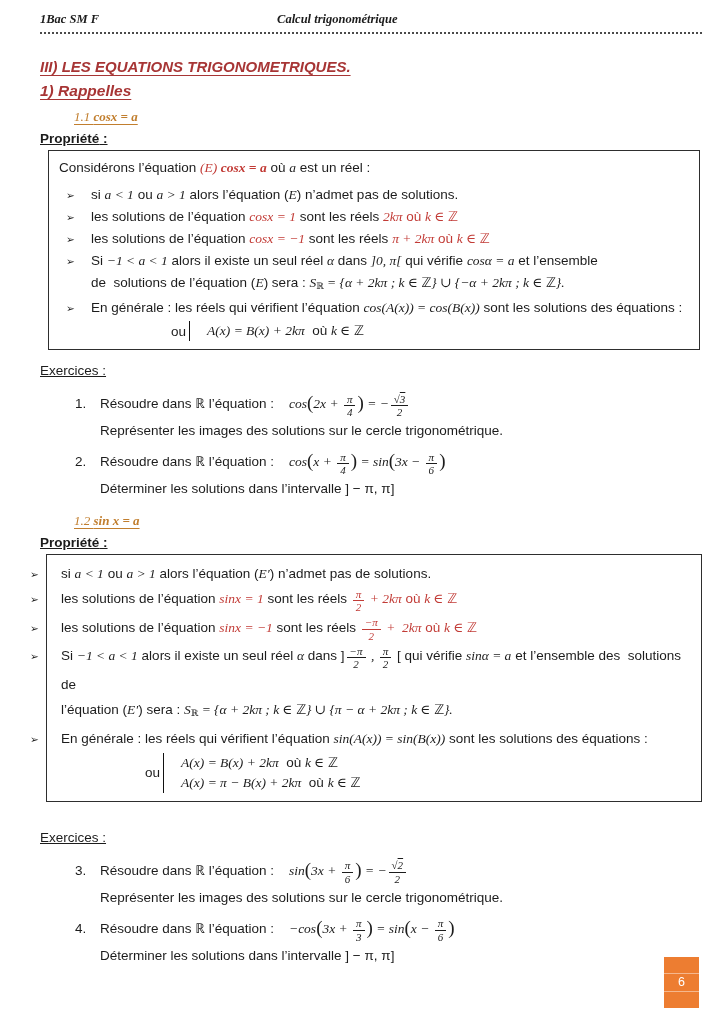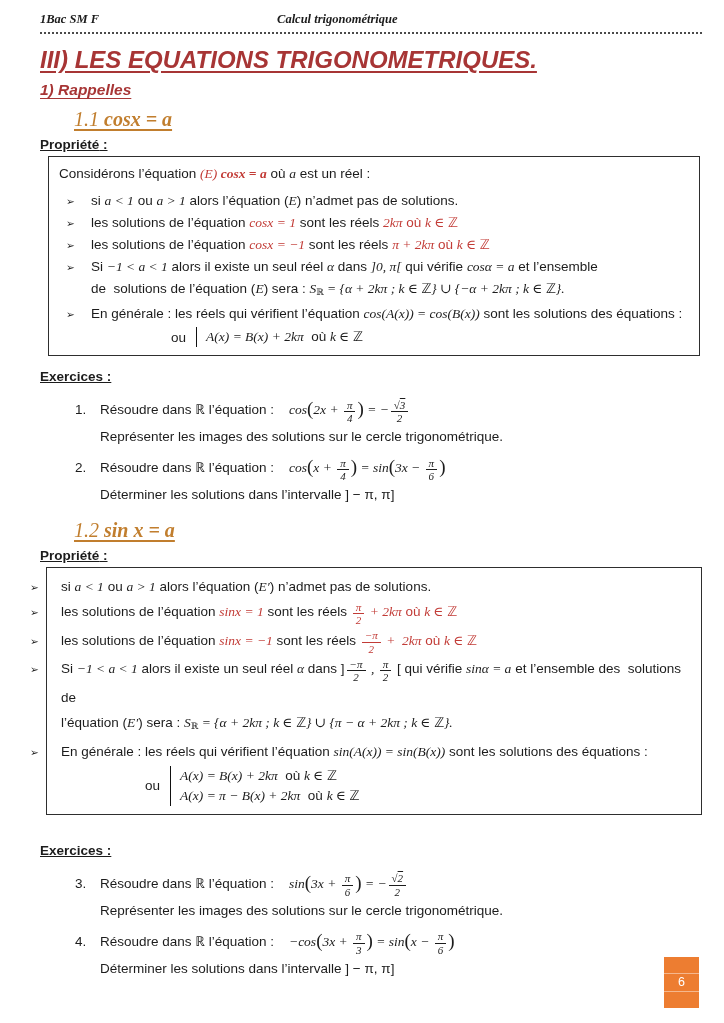--- a/index.html
+++ b/index.html
@@ -6,25 +6,25 @@
   .page{position:relative;width:724px;height:1023px;background:#fff;overflow:hidden;
         font-family:"Liberation Sans",sans-serif;font-size:13.5px;color:#1c1c1c;}
 
   
   .header{margin:12px 22px 0 40px;padding-bottom:5px;border-bottom:2px dotted #4a4a4a;
           display:flex;align-items:baseline;
           font-family:"Liberation Serif","DejaVu Serif",serif;font-style:italic;font-weight:700;font-size:12.5px;}
   .h-center{margin-left:178px;}
 
   
-  .title{margin:12px 0 0 40px;width:fit-content;font-size:24px;font-style:italic;font-weight:700;
+  .title{margin:24px 0 0 40px;width:fit-content;font-size:15px;font-style:italic;font-weight:700;
          color:#A73535;text-decoration:underline;text-underline-offset:3px;}
   .subtitle{margin:7px 0 4px 40px;width:fit-content;font-size:15.5px;font-style:italic;font-weight:700;
          color:#A73535;text-decoration:underline;text-underline-offset:3px;}
-  .sec-head{margin:9px 0 0 74px;width:fit-content;font-size:20px;
+  .sec-head{margin:9px 0 0 74px;width:fit-content;font-size:13px;
          color:#C17E2E;text-decoration:underline;text-underline-offset:3px;}
   .sec2{margin-top:14px;}
   .prop-label{margin:6px 0 0 40px;font-weight:700;}
   .prop-label .u{text-decoration:underline;}
   .prop-label .c{text-decoration:underline;}
 
   
   .box{border:1.5px solid #2e2e2e;margin:4px 24px 0 48px;padding:6px 10px 8px 10px;}
   .box2{margin-left:46px;margin-right:22px;overflow:visible;}
   .bx-line{position:relative;line-height:22px;}
@@ -32,25 +32,25 @@
   .intro{margin-bottom:5px;}
   .box2 .intro{margin-bottom:3px;}
   .box1 .has-b{padding-left:32px;}
   .box1 .blt{position:absolute;left:7px;top:0;font-size:10.5px;font-family:"DejaVu Sans",sans-serif;}
   .box2 .blt{position:absolute;left:-27px;top:1px;font-size:10.5px;font-family:"DejaVu Sans",sans-serif;}
   .box1 .cont{padding-left:32px;}
   .box2 .cont2{padding-left:4px;}
   .syswrap{display:flex;margin:2px 0 0 112px;width:fit-content;}
   .box2 .syswrap{margin-left:88px;}
   .ou{align-self:center;margin-right:3px;}
-  .sysl{border-left:1.6px solid #111;padding-left:9px;margin-left:7px;}
+  .sysl{border-left:1.6px solid #111;padding-left:17px;}
   .sysl div{line-height:20px;}
 
   
-  .ex-label{margin:13px 0 0 40px;width:fit-content;font-weight:700;text-decoration:underline;}
+  .ex-label{margin:13px 0 0 40px;width:fit-content;font-weight:400;text-decoration:underline;}
   .ex-label2{margin-top:28px;}
   .exercises{margin-top:9px;}
   .ex-item{margin:0 0 4px 75px;}
   .ex-l1{line-height:32px;white-space:nowrap;}
   .ex-num{display:inline-block;width:25px;}
   .ex-l2{margin-left:25px;line-height:21px;}
 
   
   .s-p{font-family:"Liberation Sans",sans-serif;}
   .s-m{font-family:"Liberation Serif","DejaVu Serif","DejaVu Sans",serif;font-style:italic;}

